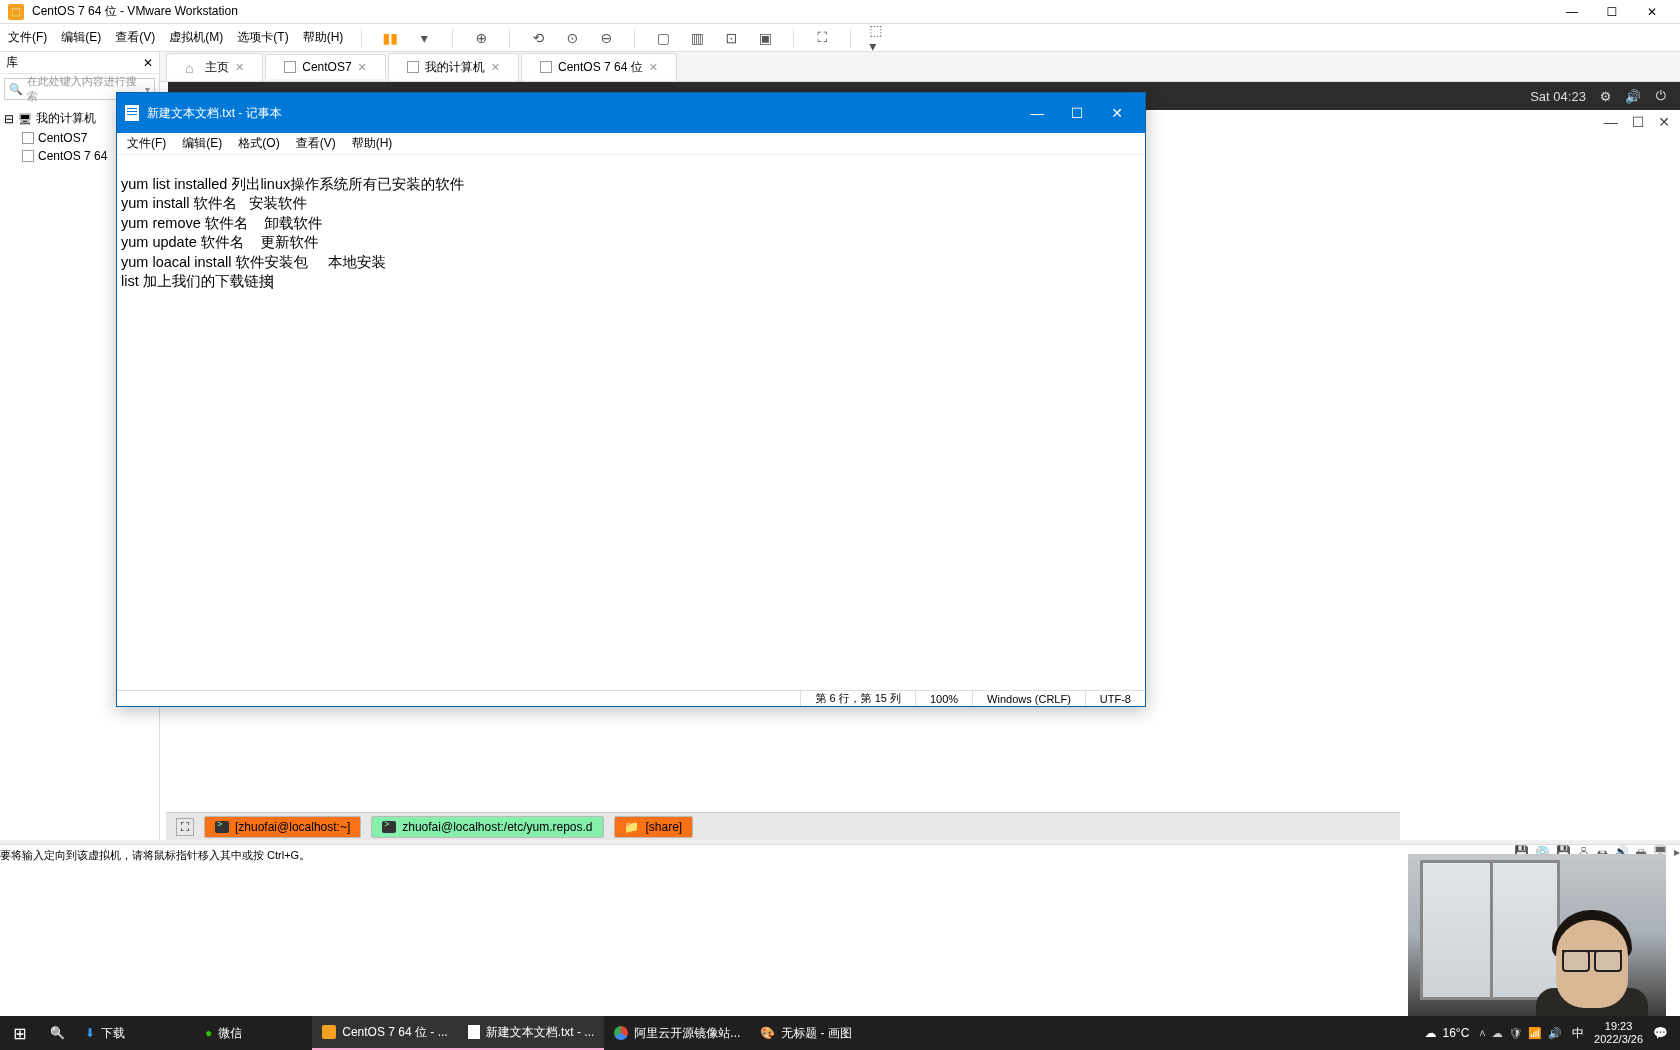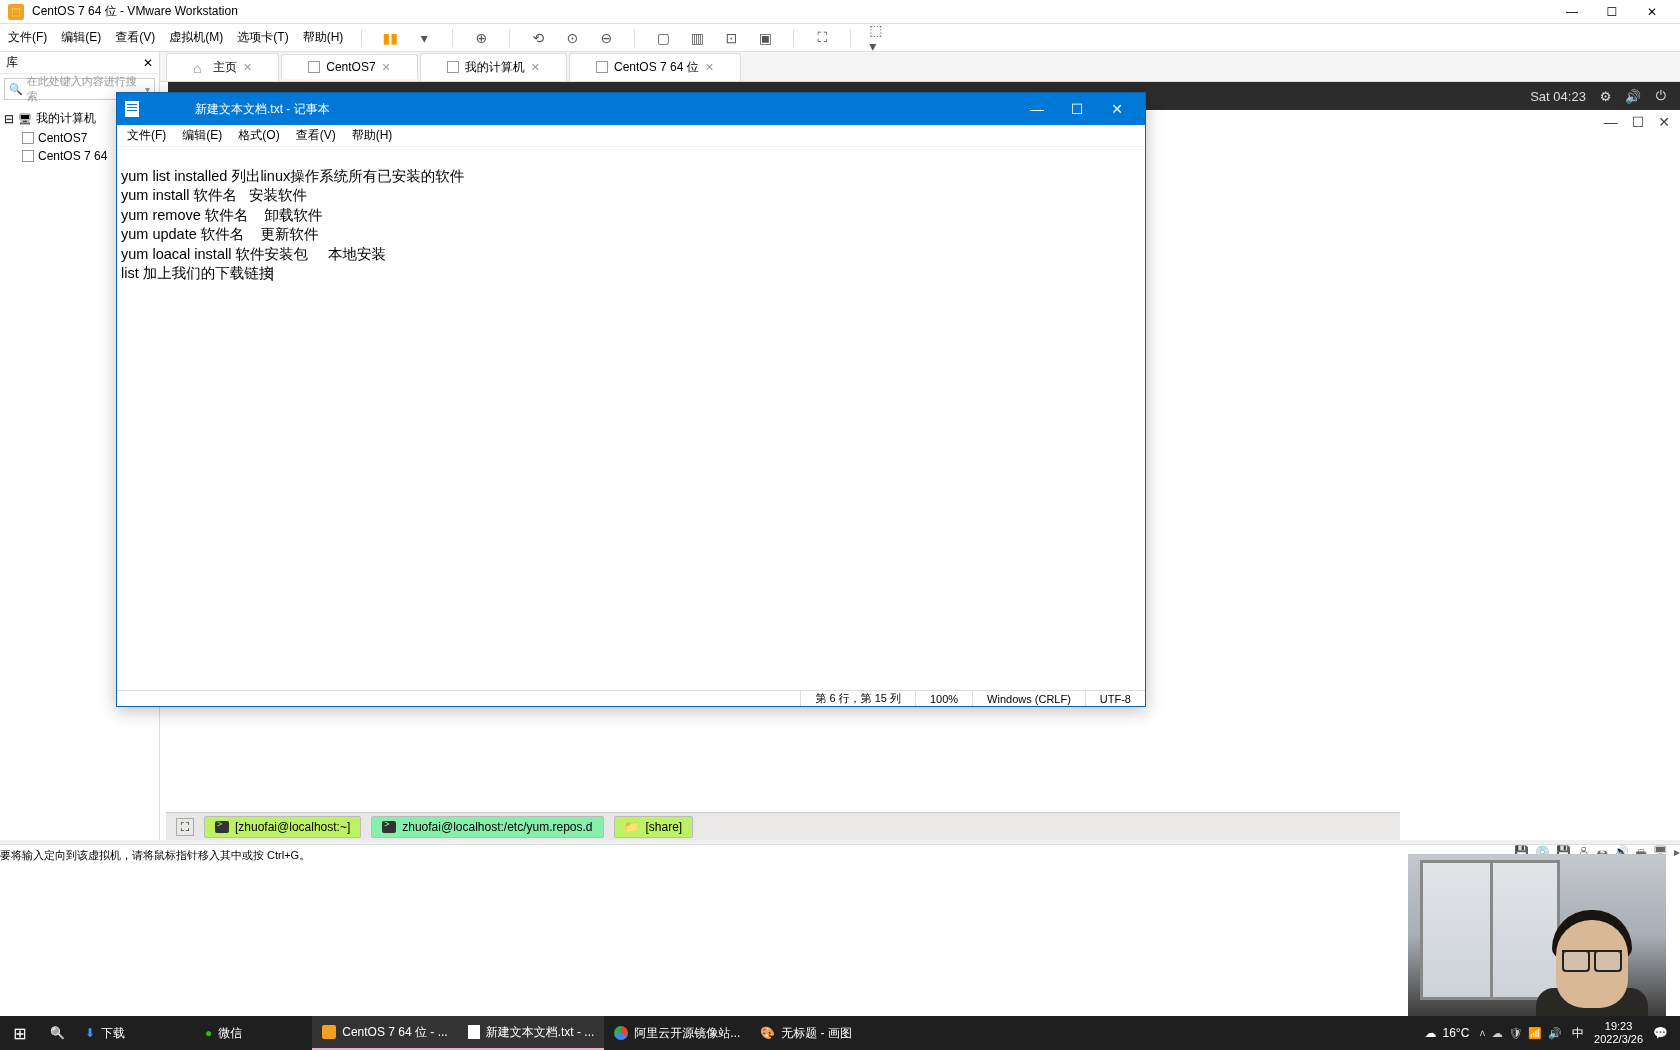--- a/index.html
+++ b/index.html
@@ -30,48 +30,48 @@
     .tree { padding: 4px; font-size: 12px; }
     .tree-item { display: flex; align-items: center; gap: 4px; padding: 2px 0; }
     .tree-sub { margin-left: 18px; }
     .tree-icon { width: 14px; height: 14px; display: inline-block; }
     .mon-icon::before { content: "🖥"; font-size: 11px; }
     .box-icon { width: 12px; height: 12px; border: 1px solid #999; display: inline-block; }
     
     
     .content { flex: 1; display: flex; flex-direction: column; position: relative; background: #fff;}
     .tabs { height: 30px; display: flex; align-items: center; background: #f5f5f5; border-bottom: 1px solid #ddd; padding-left: 6px; gap: 2px; }
-    .tab { display: flex; align-items: center; gap: 6px; padding: 5px 26px; background: #fff; border: 1px solid #ddd; border-bottom: none; font-size: 12px; border-radius: 3px 3px 0 0; }
+    .tab { display: flex; align-items: center; gap: 6px; padding: 5px 18px; background: #fff; border: 1px solid #ddd; border-bottom: none; font-size: 12px; border-radius: 3px 3px 0 0; }
     .tab .x { font-size: 11px; color: #999; }
     .tab.active { background: #fff; font-weight: 500; }
     .tab-icon { width: 14px; height: 14px; display: inline-block; }
     .home-icon::before { content: "⌂"; font-size: 14px; color: #888; }
     
     
     .guest-top { height: 28px; background: #2c2c2c; color: #ddd; display: flex; align-items: center; padding: 0 14px; gap: 20px; font-size: 13px; position: relative; }
     .guest-top-right { margin-left: auto; display: flex; align-items: center; gap: 14px; }
     
     
     .notepad { position: absolute; left: 116px; top: 92px; width: 1030px; height: 615px; background: #fff; border: 1px solid #0a64ad; box-shadow: 0 4px 16px rgba(0,0,0,0.25); z-index: 100; display: flex; flex-direction: column; }
-    .notepad-title { height: 32px; background: #0078d7; color: #fff; display: flex; align-items: center; padding: 0 8px; font-size: 12px; gap: 48px; }
+    .notepad-title { height: 40px; background: #0078d7; color: #fff; display: flex; align-items: center; padding: 0 8px; font-size: 12px; }
     .notepad-title .np-icon { width: 14px; height: 16px; background: #fff; margin-right: 8px; position: relative; }
     .notepad-title .np-icon::before { content: ""; position: absolute; top: 3px; left: 2px; right: 2px; height: 1px; background: #0078d7; box-shadow: 0 3px 0 #0078d7, 0 6px 0 #0078d7; }
     .np-win-ctrls { margin-left: auto; display: flex; }
     .np-btn { width: 40px; height: 28px; display: flex; align-items: center; justify-content: center; font-size: 14px; }
     .notepad-menu { height: 22px; display: flex; align-items: center; gap: 16px; padding: 0 10px; font-size: 12px; border-bottom: 1px solid #eee; }
     .notepad-content { flex: 1; padding: 0 4px; font-size: 14.5px; line-height: 1.35; font-family: "Microsoft YaHei", Consolas, sans-serif; white-space: pre; position: relative; }
     .notepad-status { height: 16px; border-top: 1px solid #ddd; display: flex; align-items: center; font-size: 11px; }
     .np-status-cell { padding: 0 14px; border-left: 1px solid #ddd; height: 100%; display: flex; align-items: center; }
     .np-status-spacer { flex: 1; }
     .notepad-content .text-cursor::after { content: "|"; animation: blink 1s infinite; margin-left: -3px;}
     .inner-window-controls { position: absolute; right: 10px; top: 4px; display: flex; gap: 14px; font-size: 14px; color: #444; z-index: 10;}
     
     
     .guest-panel { position: absolute; left: 166px; right: 280px; bottom: 210px; height: 28px; background: #e9e8e6; border-top: 1px solid #ccc; display: flex; align-items: center; gap: 10px; padding: 0 10px; font-size: 12px; }
-    .panel-btn { display: flex; align-items: center; gap: 6px; background: #bef264; border: 1px solid #bbb; padding: 3px 10px; border-radius: 2px; }
+    .panel-btn { display: flex; align-items: center; gap: 6px; background: #f97316; border: 1px solid #bbb; padding: 3px 10px; border-radius: 2px; }
     .panel-btn.sel { background: #86efac; }
     .term-icon { width: 14px; height: 12px; background: #333; border-radius: 2px; display: inline-block; position: relative; }
     .term-icon::before { content: ">"; position: absolute; left: 2px; top: -2px; color: #9f9; font-size: 9px; }
     .folder-icon::before { content: "📁"; font-size: 12px; }
     .expand-icon { width: 18px; height: 18px; border: 1px solid #aaa; display: flex; align-items: center; justify-content: center; }
     
     
     .vmware-status { position: absolute; left: 0; right: 0; bottom: 184px; height: 22px; background: #fff; border-top: 1px solid #ddd; display: flex; align-items: center; padding: 0 0; font-size: 11px; justify-content: space-between;}
     .status-tray { display: flex; gap: 6px; font-size: 12px; color: #666; margin-left: auto; }
     

